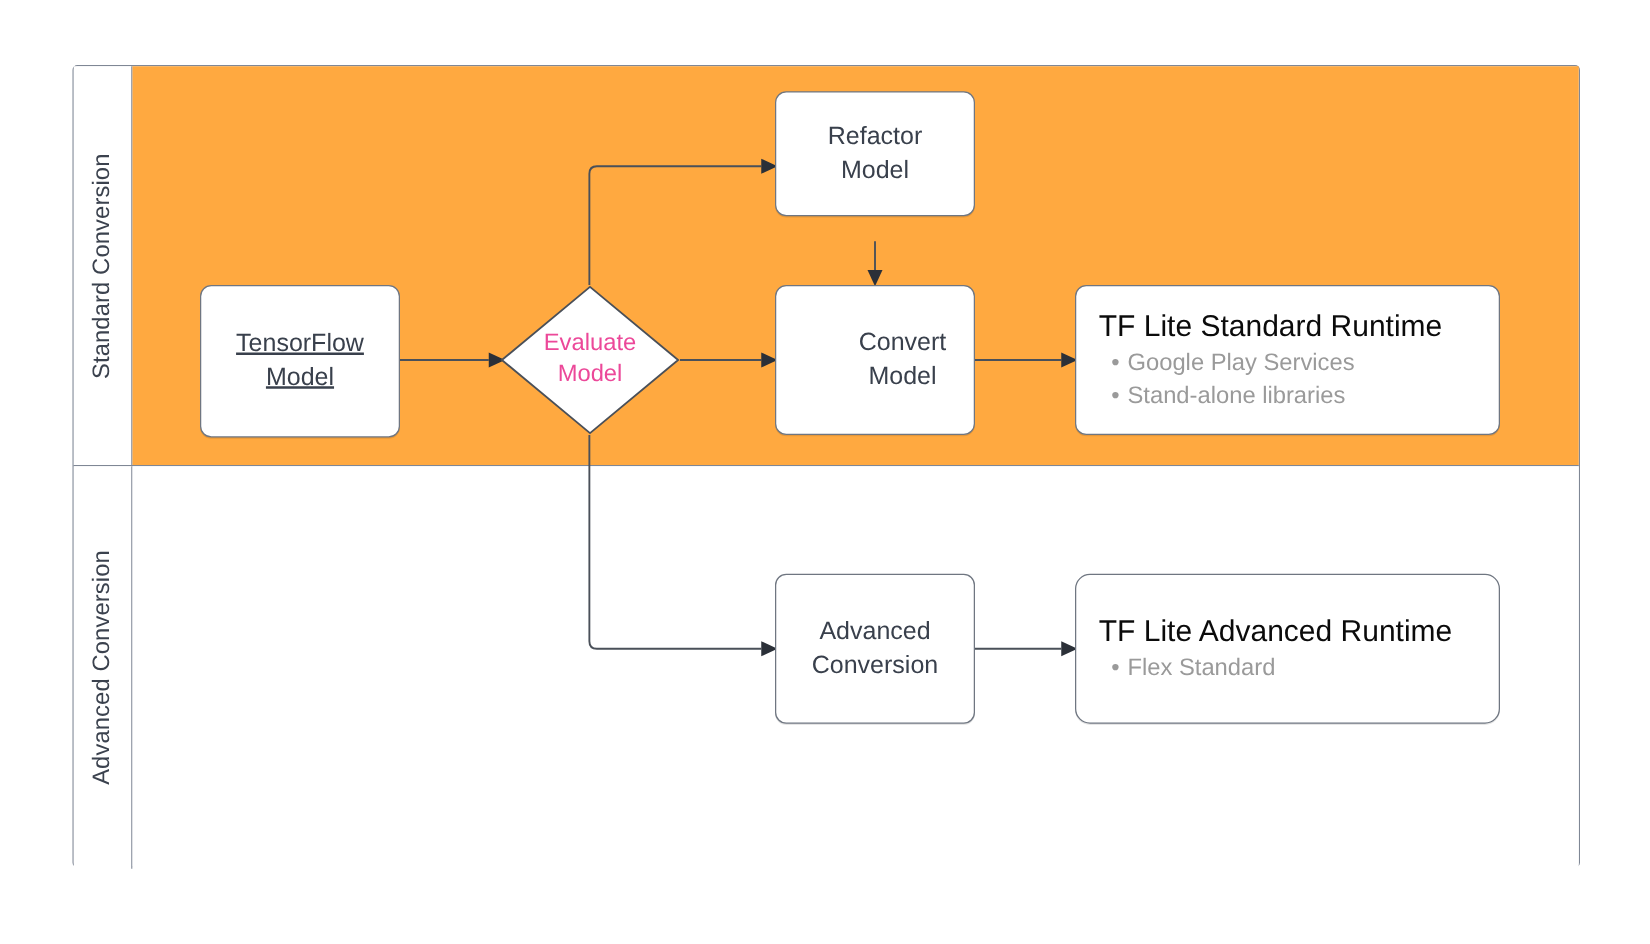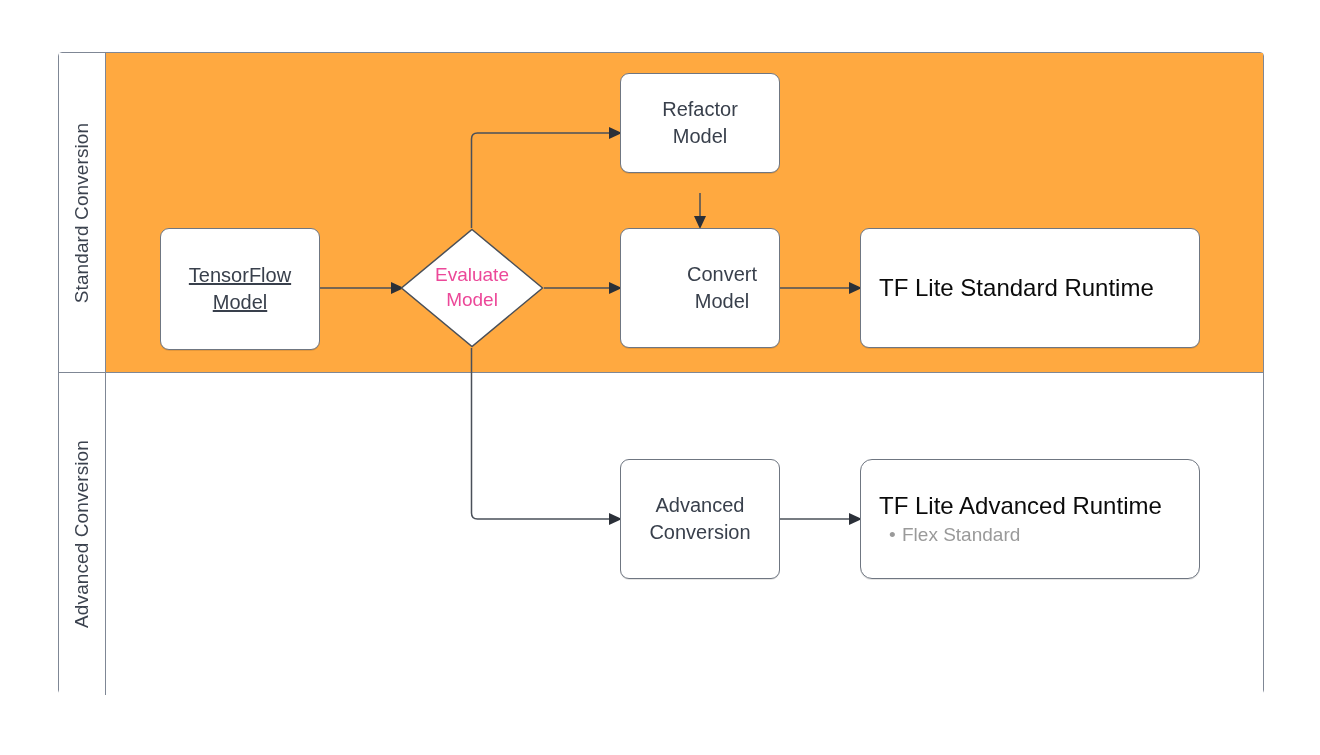--- a/index.html
+++ b/index.html
@@ -271,20 +271,24 @@
     <span class="line">Model</span>
   </div>
 
   <div class="node node-advconv">
     <span class="line">Advanced</span>
     <span class="line">Conversion</span>
   </div>
 
   <div class="card card-standard">
     <div class="card-title">TF Lite Standard Runtime</div>
+    <ul class="card-list">
+      <li>Google Play Services</li>
+      <li>Stand-alone libraries</li>
+    </ul>
   </div>
 
   <div class="card card-advanced">
     <div class="card-title">TF Lite Advanced Runtime</div>
     <ul class="card-list">
       <li>Flex Standard</li>
     </ul>
   </div>
 
 </div>

